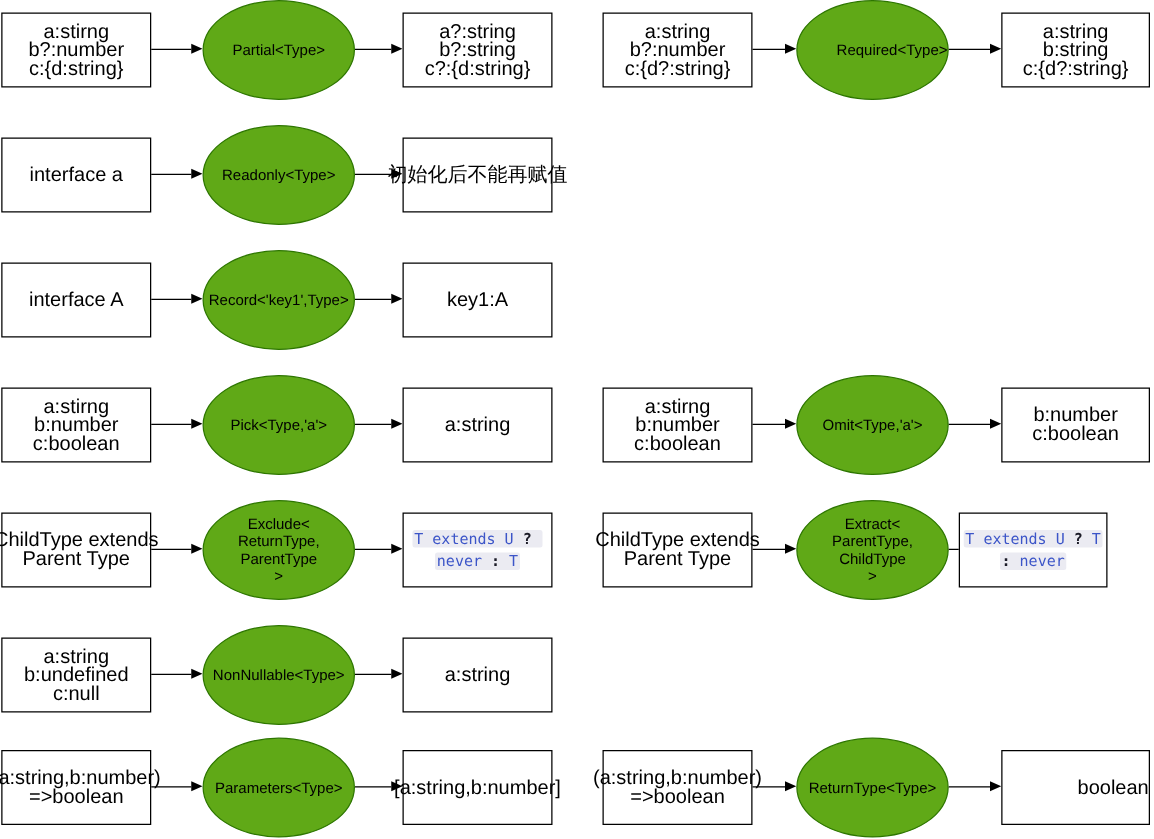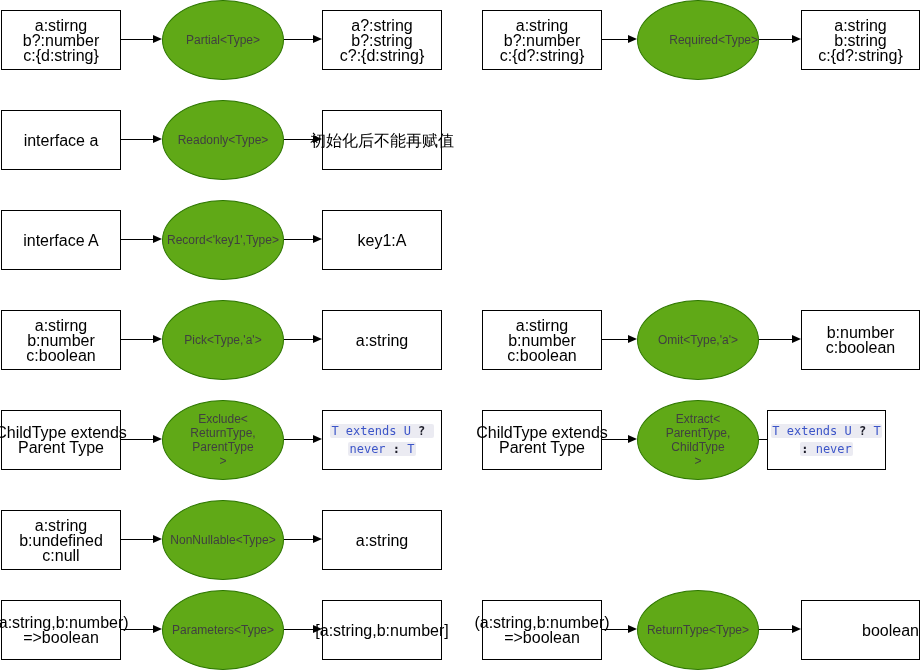--- a/index.html
+++ b/index.html
@@ -19,21 +19,21 @@
   }
   .node{position:absolute;box-sizing:border-box;display:flex;flex-direction:column;
     align-items:center;justify-content:center;text-align:center;}
   .box{
     background:var(--paper);border:1px solid var(--ink);color:var(--ink);
     font-size:16px;line-height:15px;
   }
   .box .box-line{white-space:nowrap;}
   .ellipse{
     background:var(--green);border:1px solid var(--green-dark);
-    border-radius:50%;color:#404040;font-size:12px;line-height:14px;
+    border-radius:50%;color:#000000;font-size:12px;line-height:14px;
   }
   .ellipse .op-line{white-space:nowrap;}
   .arrow{position:absolute;height:0;border-top:1.4px solid var(--ink);}
   .arrow::after{
     content:"";position:absolute;right:-9px;top:-5.2px;width:0;height:0;
     border-top:4.5px solid transparent;border-bottom:4.5px solid transparent;
     border-left:9px solid var(--ink);
   }
   .codebox{font-family:"DejaVu Sans Mono","Liberation Mono",monospace;font-size:12px;line-height:18px;}
   .code-line{white-space:pre;}

